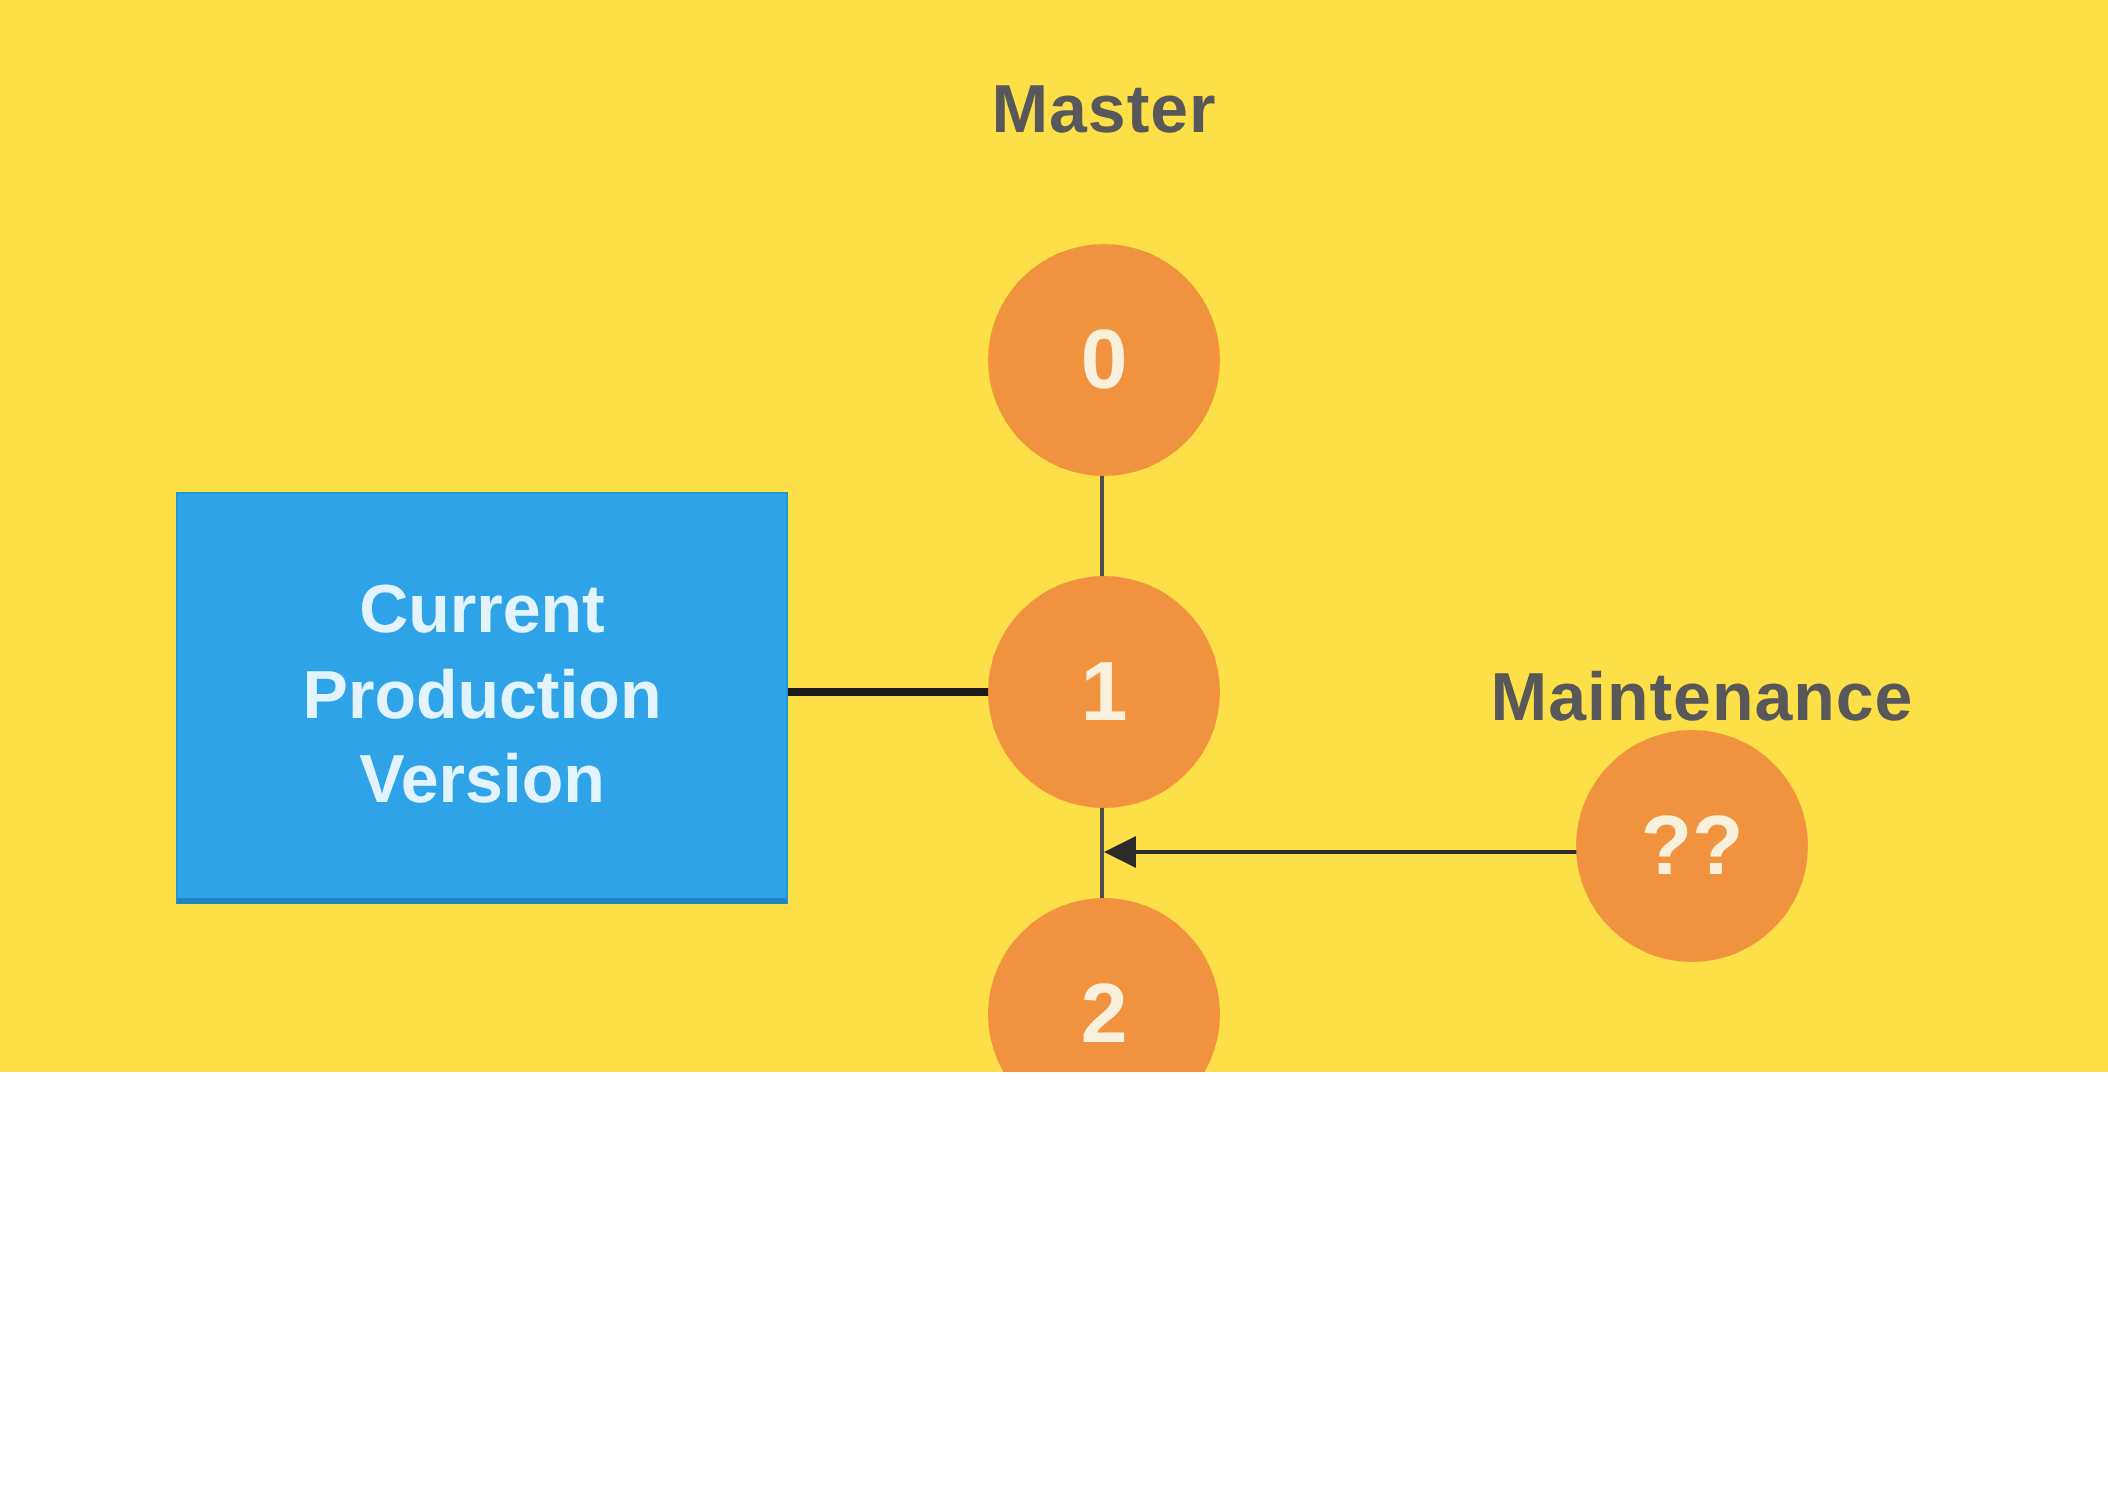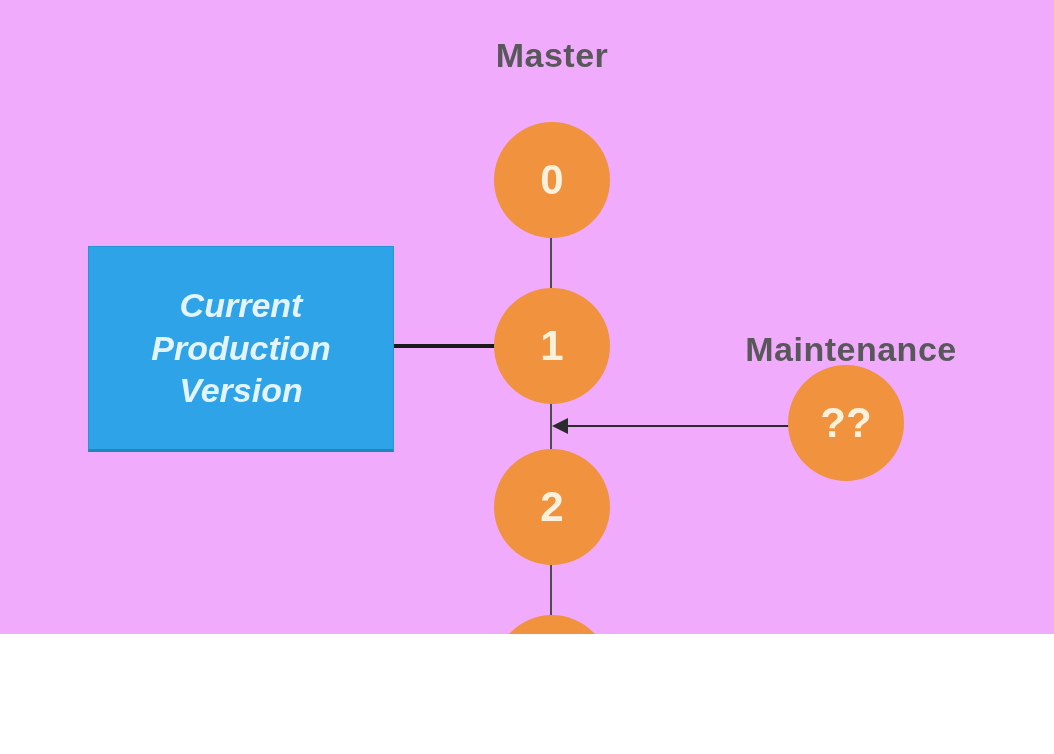--- a/index.html
+++ b/index.html
@@ -1,20 +1,20 @@
 <!DOCTYPE html>
 <html><head>
 <meta charset="utf-8">
 <style>
   html, body { margin: 0; padding: 0; background: #ffffff; }
   .canvas {
     position: relative;
     width: 1054px;
-    height: 634px;
-    background: #f0abfc;
+    height: 536px;
+    background: #fde047;
     font-family: "Liberation Sans", sans-serif;
     overflow: hidden;
   }
   .branch-label {
     position: absolute;
     width: 224px;
     text-align: center;
     font-size: 34px;
     font-weight: bold;
     color: #58585A;
@@ -97,21 +97,20 @@
     justify-content: center;
     z-index: 2;
   }
   .prod-box-text {
     width: 212px;
     text-align: center;
     font-size: 34px;
     font-weight: bold;
     line-height: 1.26;
     color: #E3F4FE;
-    font-style: italic;
   }
 </style>
 </head>
 <body>
 
 <div class="canvas">
 
   <div class="branch-label label-master">Master</div>
 
   <div class="branch-label label-maintenance">Maintenance</div>

